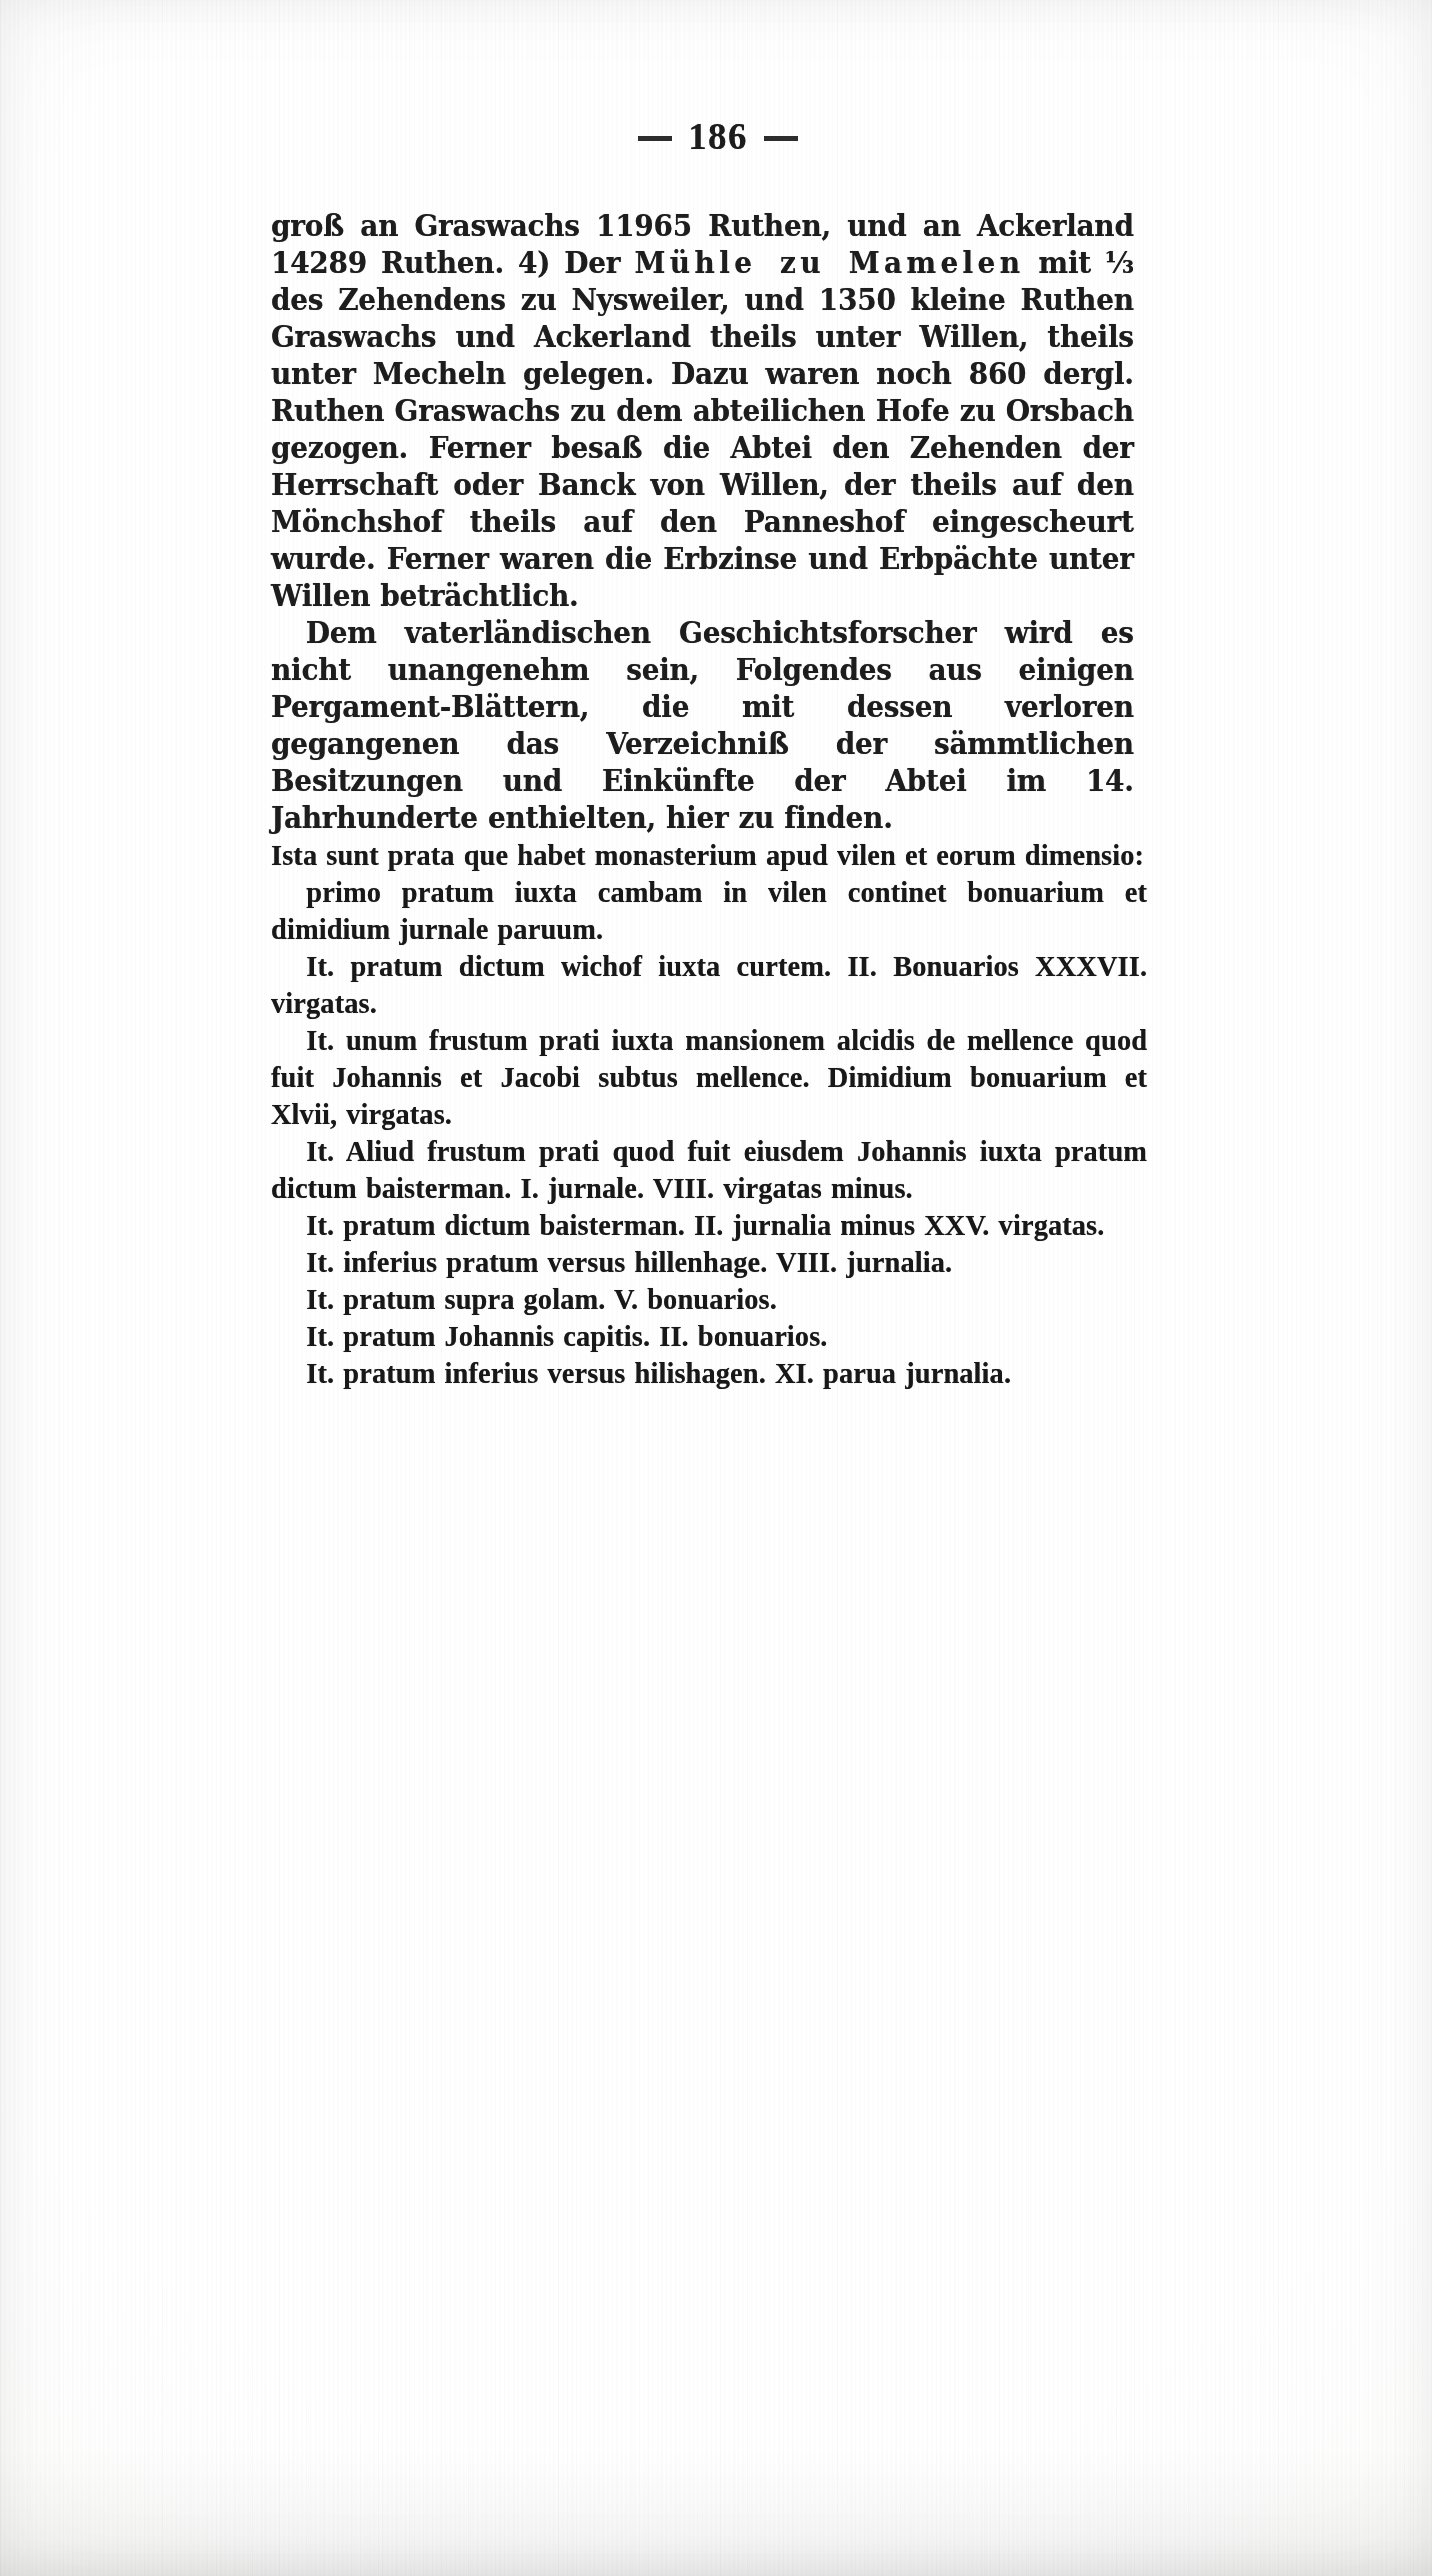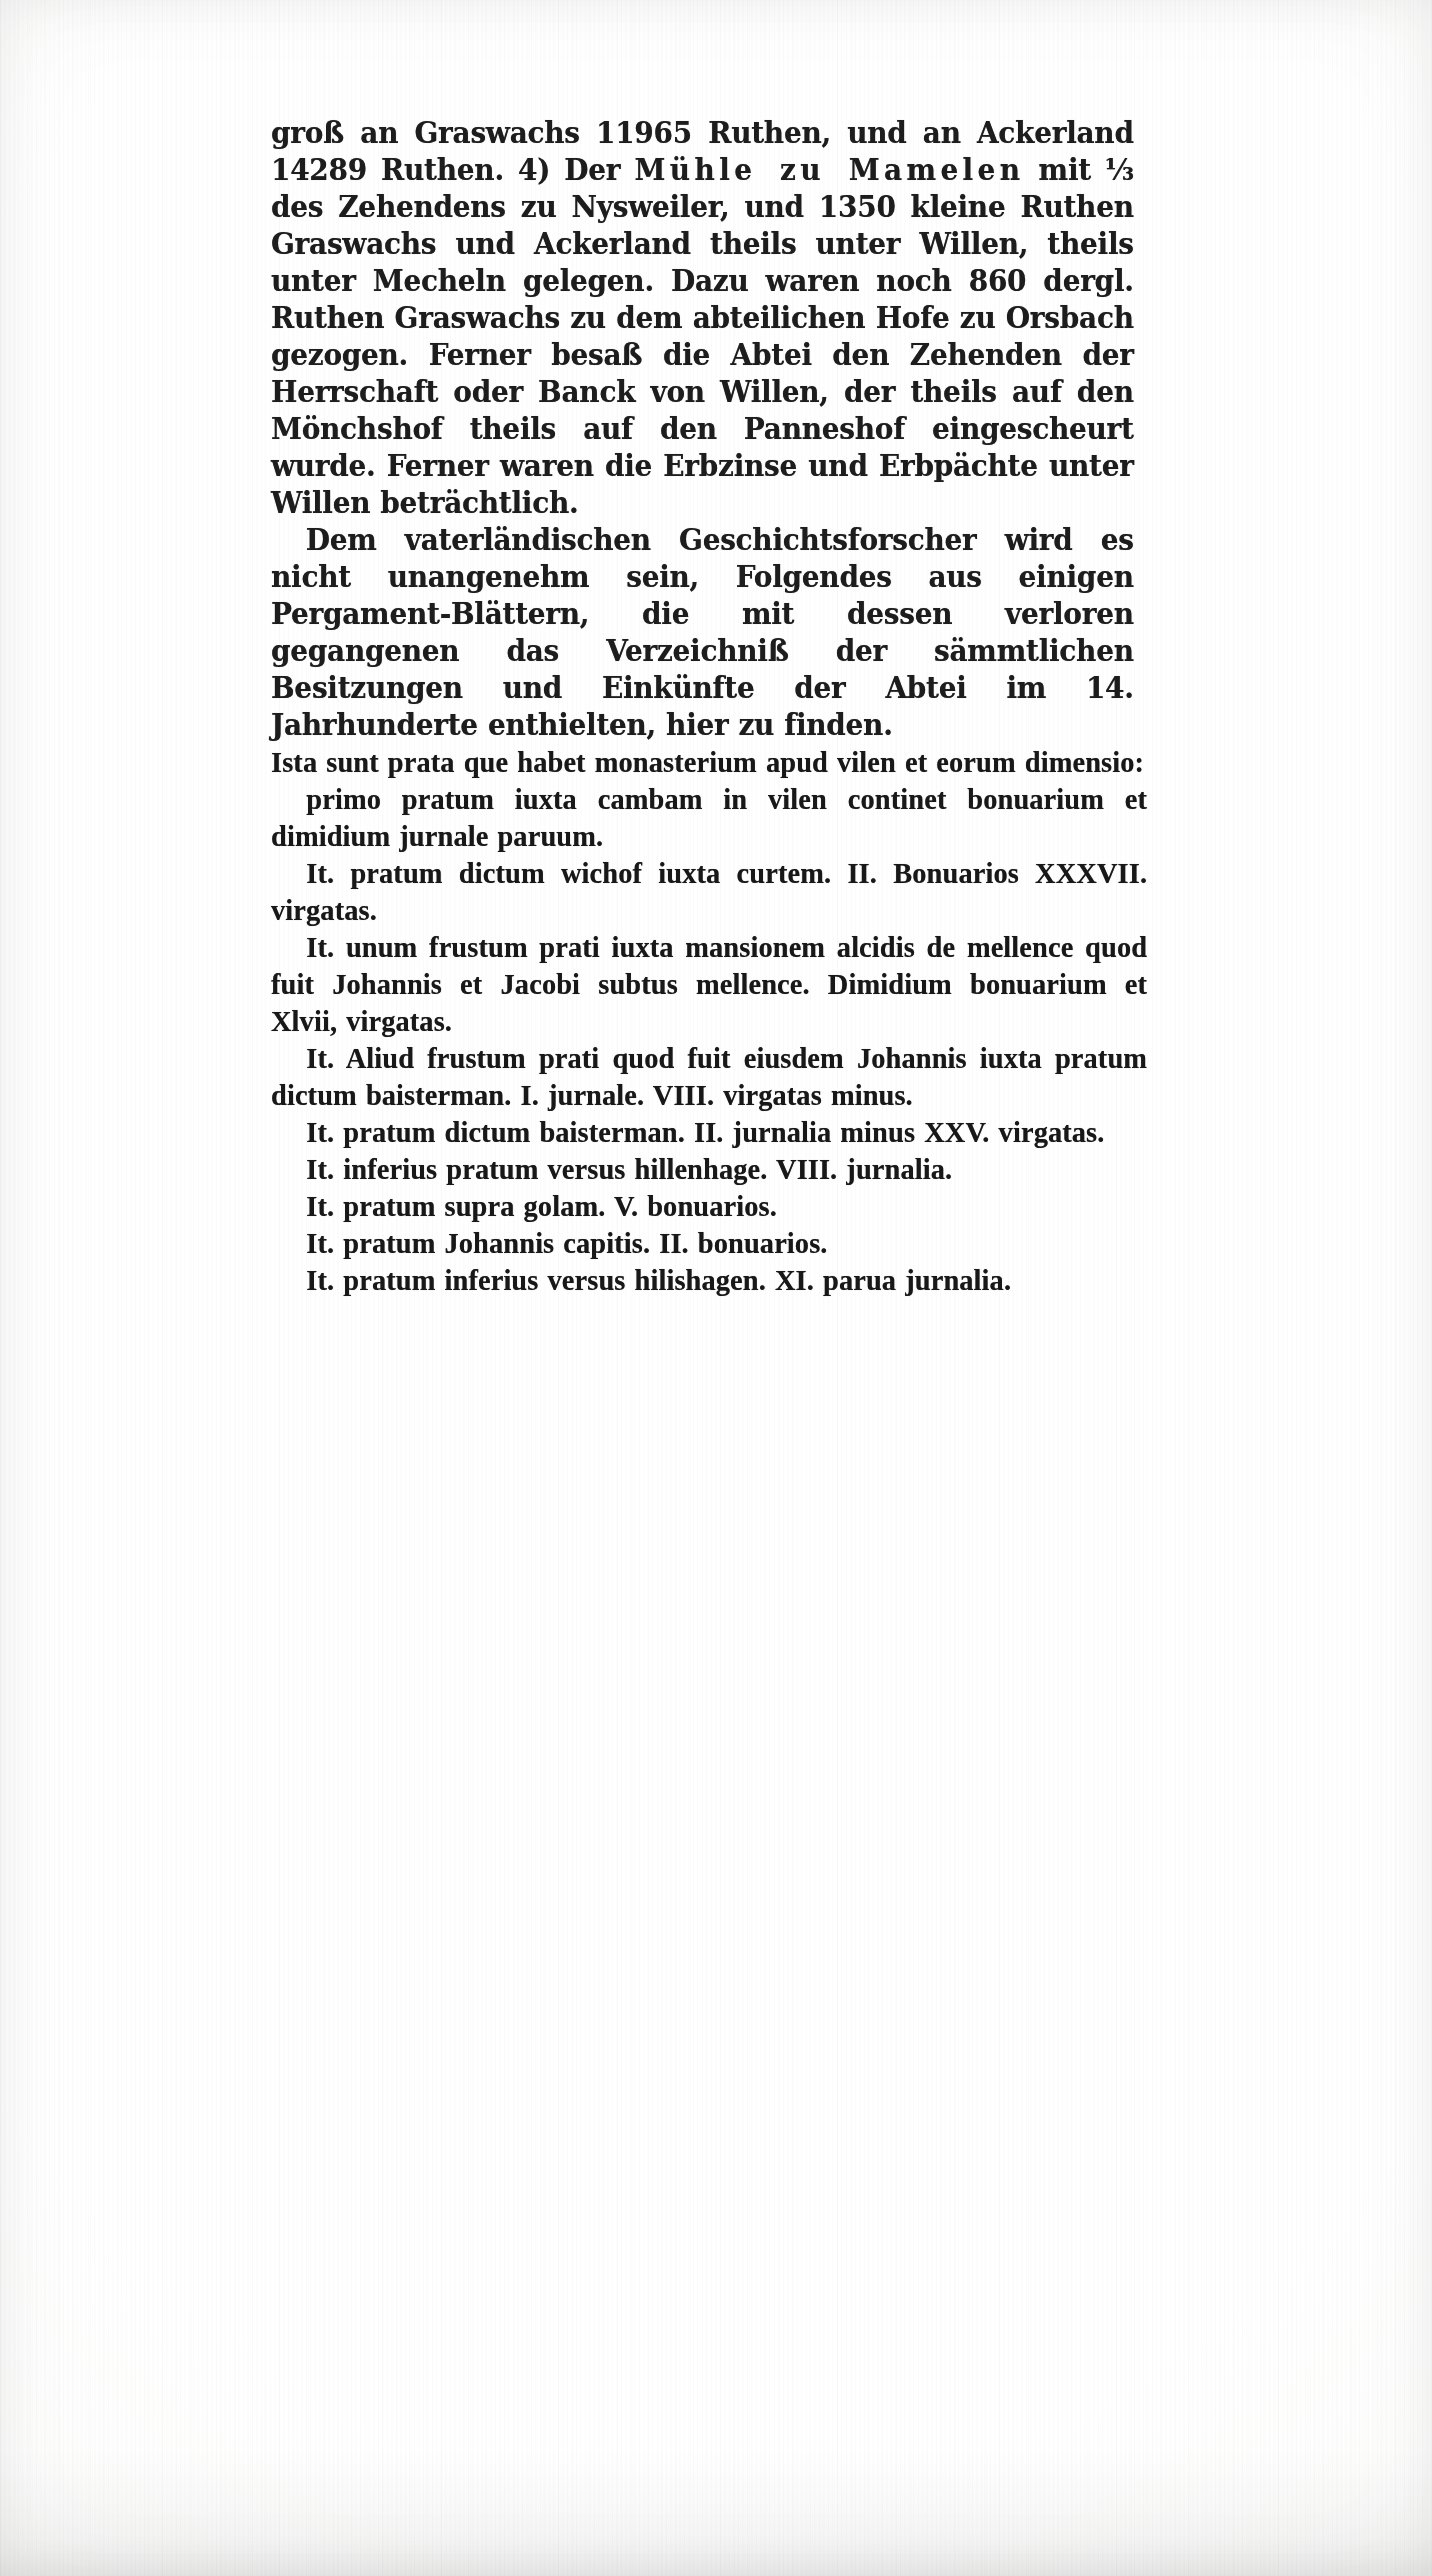--- a/index.html
+++ b/index.html
@@ -122,20 +122,23 @@
 
   .block + .block { margin-top: 0; }
 </style>
 </head>
 <body>
 
 <div id="scan-page"></div>
 
 <div id="text-column">
 
+  <div id="page-header">
+    <span class="rule"></span><span class="num inky">186</span><span class="rule"></span>
+  </div>
 
   <p class="fraktur inky block">groß an Graswachs 11965 Ruthen, und an Ackerland 14289 Ruthen. 4) Der <span class="sp">Mühle zu Mamelen</span> mit ⅓ des Zehendens zu Nysweiler, und 1350 kleine Ruthen Graswachs und Ackerland theils unter Willen, theils unter Mecheln gelegen. Dazu waren noch 860 dergl. Ruthen Graswachs zu dem abteilichen Hofe zu Orsbach gezogen. Ferner besaß die Abtei den Zehenden der Herrschaft oder Banck von Willen, der theils auf den Mönchshof theils auf den Panneshof eingescheurt wurde. Ferner waren die Erbzinse und Erbpächte unter Willen beträchtlich.</p>
 
   <p class="fraktur inky block indent">Dem vaterländischen Geschichtsforscher wird es nicht unangenehm sein, Folgendes aus einigen Pergament-Blättern, die mit dessen verloren gegangenen das Verzeichniß der sämmtlichen Besitzungen und Einkünfte der Abtei im 14. Jahrhunderte enthielten, hier zu finden.</p>
 
   <p class="latin inky block">Ista sunt prata que habet monasterium apud vilen et eorum dimensio:</p>
 
   <p class="latin inky block indent">primo pratum iuxta cambam in vilen continet bonuarium et dimidium jurnale paruum.</p>
 
   <p class="latin inky block indent">It. pratum dictum wichof iuxta curtem. II. Bonuarios XXXVII. virgatas.</p>

